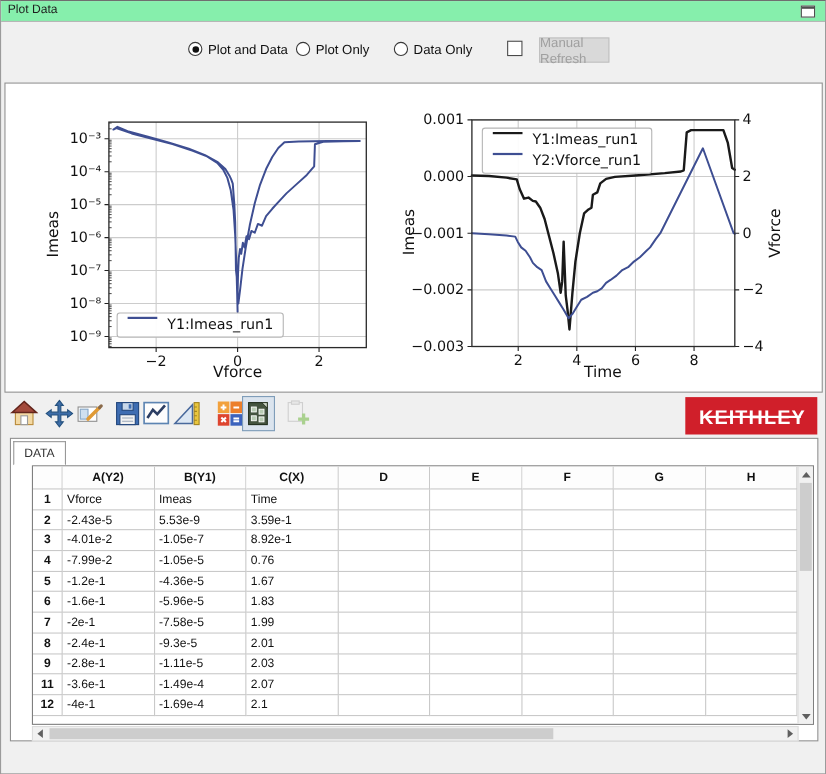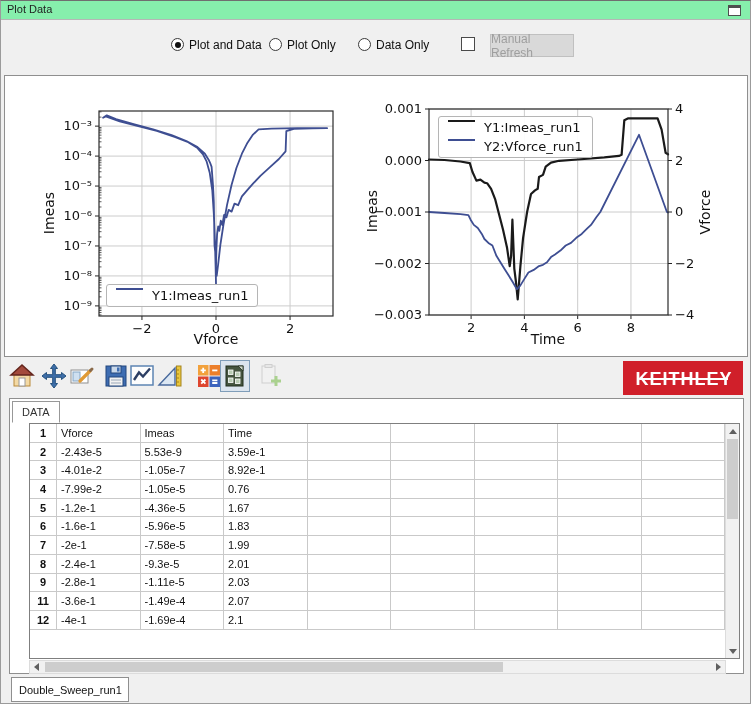--- a/index.html
+++ b/index.html
@@ -11,21 +11,21 @@
   
   .titlebar{position:absolute;left:0;top:0;right:0;height:18px;border-bottom:1px solid #b6b6b6;background:#86efac;}
   .titlebar .t{position:absolute;left:6px;top:2px;font-size:11px;color:#1f1f1f;}
   .win-icon{position:absolute;right:9px;top:4px;width:11px;height:9px;border:1px solid #4f4f4f;background:#fff;}
   .win-icon::before{content:"";position:absolute;left:0;top:0;right:0;height:2px;background:#4f4f4f;}
   
   .radio{position:absolute;top:37px;width:13px;height:13px;border:1px solid #3a3a3a;border-radius:50%;background:#fff;box-sizing:border-box;}
   .radio.sel::after{content:"";position:absolute;left:2.5px;top:2.5px;width:6px;height:6px;border-radius:50%;background:#101010;}
   .rlabel{position:absolute;top:37px;font-size:12px;color:#101010;white-space:nowrap;}
   .checkbox{position:absolute;left:460px;top:36px;width:14px;height:14px;border:1px solid #4a4a4a;background:#fff;box-sizing:border-box;}
-  .btn-disabled{position:absolute;left:489px;top:33px;width:84px;height:23px;background:#d9d9d9;border:1px solid #c0c0c0;
+  .btn-disabled{position:absolute;left:489px;top:33px;width:64px;height:23px;background:#d9d9d9;border:1px solid #c0c0c0;
     color:#9f9f9f;font-size:12px;display:flex;align-items:center;justify-content:center;box-sizing:border-box;}
   
   .plot-panel{position:absolute;left:3px;top:74px;width:744px;height:282px;background:#fff;border:1px solid #8f8f8f;box-sizing:border-box;}
   #plots{position:absolute;left:0;top:0;}
   #plots text.tick{font-family:"DejaVu Sans",sans-serif;font-size:13px;fill:#111;}
   .vlabel,.hlabel{position:absolute;width:60px;height:16px;text-align:center;
     font-family:"DejaVu Sans",sans-serif;font-size:14px;color:#111;}
   .vlabel{transform:rotate(-90deg);}
   .legend{position:absolute;border:1px solid #b5b5b5;border-radius:3px;background:rgba(255,255,255,.92);
     font-family:"DejaVu Sans",sans-serif;font-size:13px;color:#111;padding:3px 9px;display:flex;flex-direction:column;gap:4px;}
@@ -315,20 +315,31 @@
     </div>
     <div class="logo">
       <div class="logo-inner">KEITHLEY</div>
     </div>
   </div>
 
   <div class="data-panel">
     <div class="data-tab">DATA</div>
 
     <div class="table-viewport">
+      <div class="trow head">
+        <div class="tcell th"></div>
+        <div class="tcell th">A(Y2)</div>
+        <div class="tcell th">B(Y1)</div>
+        <div class="tcell th">C(X)</div>
+        <div class="tcell th">D</div>
+        <div class="tcell th">E</div>
+        <div class="tcell th">F</div>
+        <div class="tcell th">G</div>
+        <div class="tcell th">H</div>
+      </div>
       <div id="table-body">
           <div class="trow">
             <div class="tcell num">1</div>
             <div class="tcell">Vforce</div>
             <div class="tcell">Imeas</div>
             <div class="tcell">Time</div>
             <div class="tcell"></div>
             <div class="tcell"></div>
             <div class="tcell"></div>
             <div class="tcell"></div>
@@ -461,15 +472,14 @@
       <div class="sarr" style="left:0;top:-1px">
           <span class="tri-left"></span>
         </div>
       <div class="hthumb"></div>
       <div class="sarr" style="right:0;top:-1px">
           <span class="tri-right"></span>
         </div>
     </div>
   </div>
 
-  <div class="sheet-tab">Double_Sweep_run1</div>
 
 </div>
 
 </body></html>

